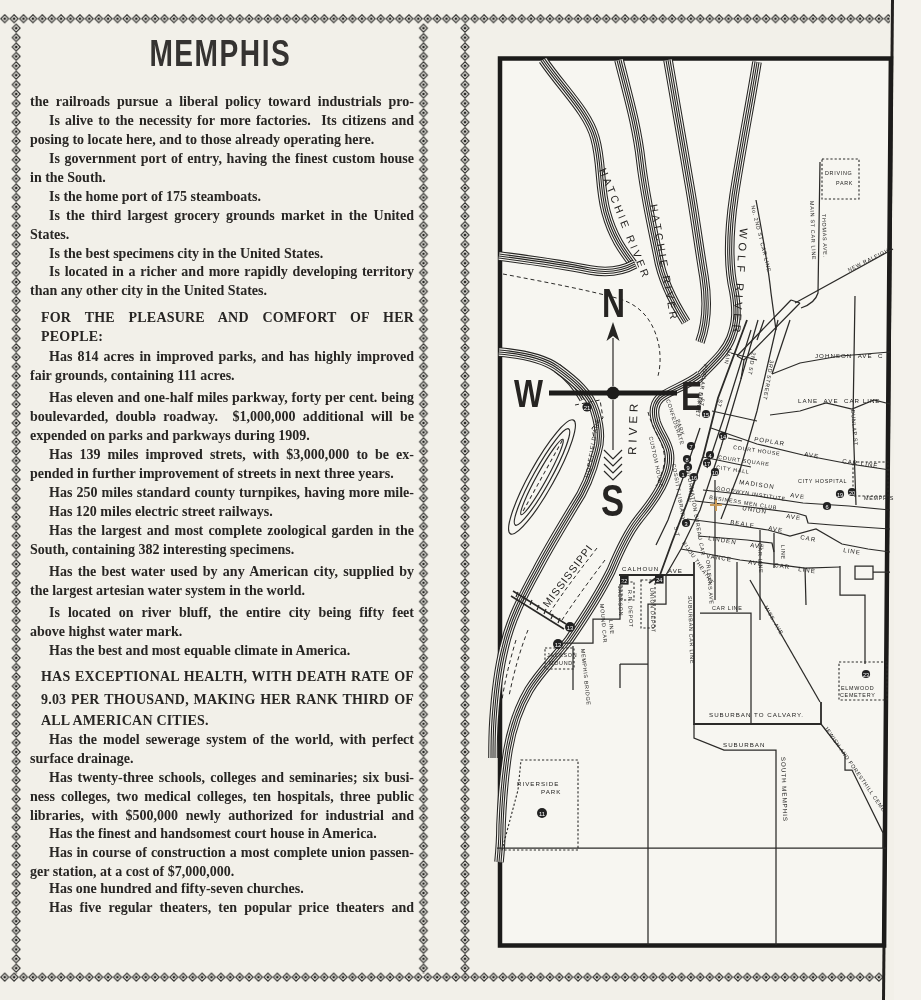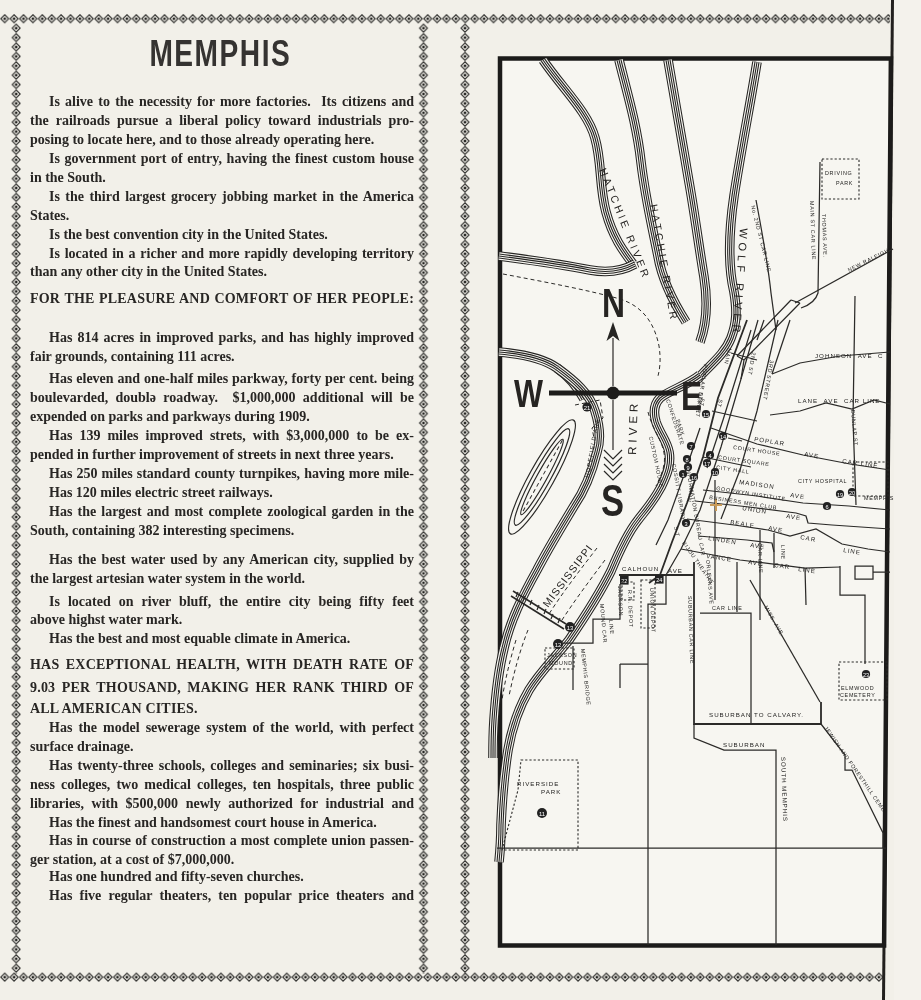--- a/index.html
+++ b/index.html
@@ -6,49 +6,50 @@
   body{width:921px;height:1000px;position:relative;background:#f2f0e9;overflow:hidden;
        font-family:"Liberation Serif",serif;}
   #mapbg{position:absolute;left:502px;top:60px;width:386px;height:884px;background:#f7f6f1;}
   #rightmargin{position:absolute;left:894px;top:0;width:27px;height:1000px;background:#f4f2ec;}
   svg{position:absolute;left:0;top:0;}
   .col{position:absolute;left:30px;top:93px;width:384px;color:#282624;
        font-size:14px;line-height:18.95px;font-weight:bold;}
   .ln{text-align:justify;text-align-last:justify;height:18.95px;}
   .en{text-align:left;text-align-last:left;height:18.95px;}
   .in{text-indent:19px;}
-  .hdr{letter-spacing:.2px;}
+  .hdr{letter-spacing:.2px;margin-left:11px;}
   #title{position:absolute;left:0;top:33px;width:440px;text-align:center;
          font-family:"Liberation Sans",sans-serif;font-weight:bold;color:#353331;}
   #title span{display:inline-block;font-size:37px;letter-spacing:2px;transform:scale(0.76,1.0);transform-origin:center top;}
   .mt{font-family:"Liberation Sans",sans-serif;fill:#262422;}
 </style>
 </head>
 <body>
 
 <div id="mapbg"></div>
 
 <div id="rightmargin"></div>
 
 <div id="title"><span>MEMPHIS</span></div>
 
 <div class="col">
 
+<div class="ln">the railroads pursue a liberal policy toward industrials pro-</div>
 <div class="ln in">Is alive to the necessity for more factories.&nbsp; Its citizens and</div>
-<div class="ln">the railroads pursue a liberal policy toward industrials pro-</div>
 <div class="en">posing to locate here, and to those already operating here.</div>
 
 <div class="ln in">Is government port of entry, having the finest custom house</div>
 <div class="en">in the South.</div>
 
-
-<div class="ln in">Is the third largest grocery jobbing market in the America</div>
+<div class="en in">Is the home port of 175 steamboats.</div>
+
+<div class="ln in">Is the third largest grocery grounds market in the United</div>
 <div class="en">States.</div>
 
-<div class="en in">Is the best convention city in the United States.</div>
+<div class="en in">Is the best specimens city in the United States.</div>
 
 <div class="ln in">Is located in a richer and more rapidly developing territory</div>
 <div class="en">than any other city in the United States.</div>
 
 <div class="ln hdr" style="margin-top:8px">FOR THE PLEASURE AND COMFORT OF HER PEOPLE:</div>
 
 <div class="ln in" style="margin-top:20px">Has 814 acres in improved parks, and has highly improved</div>
 <div class="en">fair grounds, containing 111 acres.</div>
 
 <div class="ln in" style="margin-top:3px">Has eleven and one-half miles parkway, forty per cent. being</div>
@@ -58,21 +59,21 @@
 <div class="ln in">Has 139 miles improved strets, with $3,000,000 to be ex-</div>
 <div class="en">pended in further improvement of streets in next three years.</div>
 
 <div class="ln in">Has 250 miles standard county turnpikes, having more mile-</div>
 
 <div class="en in">Has 120 miles electric street railways.</div>
 
 <div class="ln in">Has the largest and most complete zoological garden in the</div>
 <div class="en">South, containing 382 interesting specimens.</div>
 
-<div class="ln in" style="margin-top:10px">Has the best water used by any American city, supplied by</div>
+<div class="ln in" style="margin-top:3px">Has the best water used by any American city, supplied by</div>
 <div class="en">the largest artesian water system in the world.</div>
 
 <div class="ln in" style="margin-top:4px">Is located on river bluff, the entire city being fifty feet</div>
 <div class="en">above highst water mark.</div>
 
 <div class="en in">Has the best and most equable climate in America.</div>
 
 <div class="ln hdr" style="margin-top:4px;line-height:23px;height:23px">HAS EXCEPTIONAL HEALTH, WITH DEATH RATE OF</div>
 <div class="ln hdr" style="line-height:23px;height:23px">9.03 PER THOUSAND, MAKING HER RANK THIRD OF</div>
 <div class="en hdr" style="line-height:19.5px;height:19.5px">ALL AMERICAN CITIES.</div>

